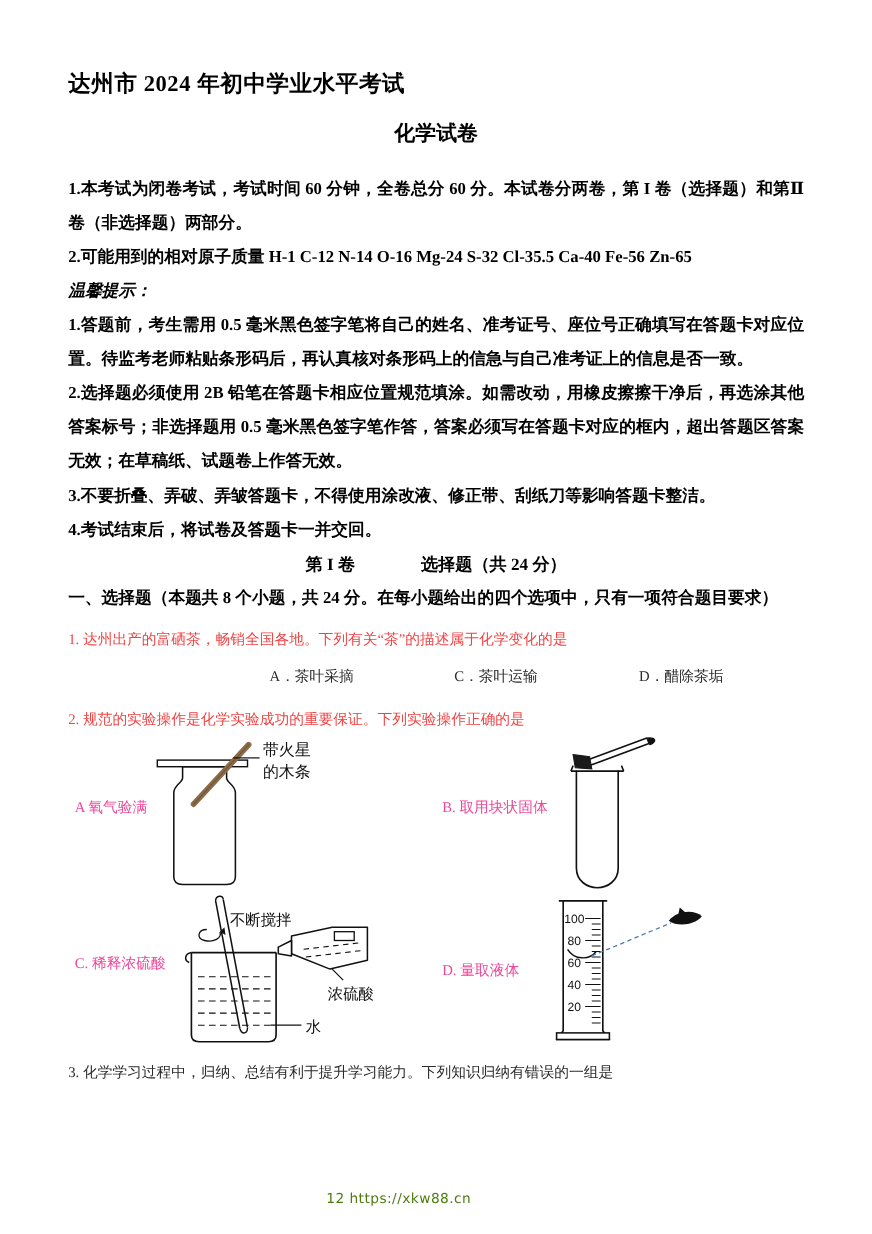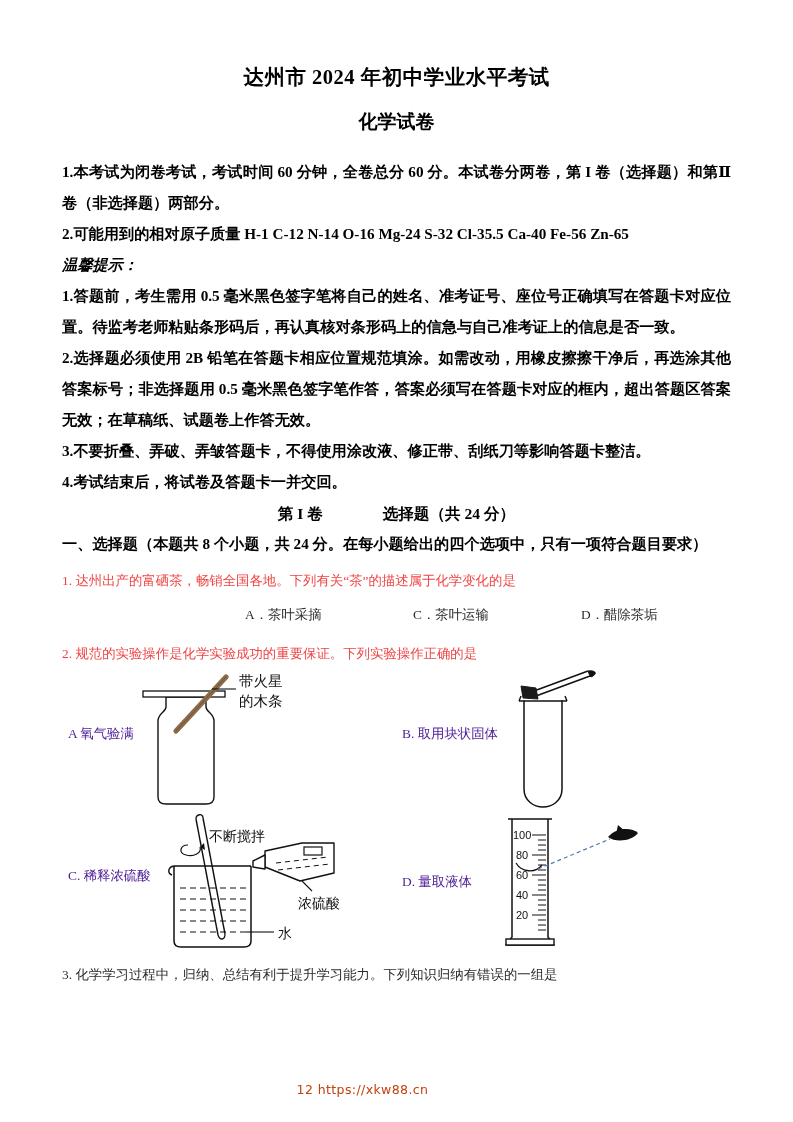--- a/index.html
+++ b/index.html
@@ -17,21 +17,20 @@
   }
   .page {
     position: relative;
     width: 793px;
     height: 1122px;
     box-sizing: border-box;
     padding: 0 62px;
   }
   
   .doc-title {
-    text-align: center;
     font-size: 20.5px;
     font-weight: bold;
     letter-spacing: 0.5px;
     margin: 0;
     padding-top: 62px;
     line-height: 1.5;
   }
   .doc-subtitle {
     text-align: center;
     font-size: 19px;
@@ -119,21 +118,21 @@
     height: 142px;
   }
   .cell-a { left: 0;   top: 0; }
   .cell-b { left: 334px; top: 0; }
   .cell-c { left: 0;   top: 142px; }
   .cell-d { left: 334px; top: 142px; }
 
   .fig-label {
     position: absolute;
     font-size: 13.4px;
-    color: #4c1d95;
+    color: #ec4899;
     white-space: nowrap;
     line-height: 18px;
   }
   .fig-svg {
     position: absolute;
     display: block;
   }
   .q3-line {
     font-size: 13.4px;
     line-height: 26px;
@@ -142,21 +141,21 @@
     padding-top: 8px;
   }
   
   .footer {
     position: absolute;
     left: 0;
     top: 1082px;
     width: 725px;
     text-align: center;
     font-size: 12.5px;
-    color: #c2410c;
+    color: #4d7c0f;
     font-family: "DejaVu Sans", "Liberation Sans", sans-serif;
     letter-spacing: 0.4px;
   }
 </style>
 </head>
 <body>
 
 <div class="page">
 
   <h1 class="doc-title">达州市 2024 年初中学业水平考试</h1>

